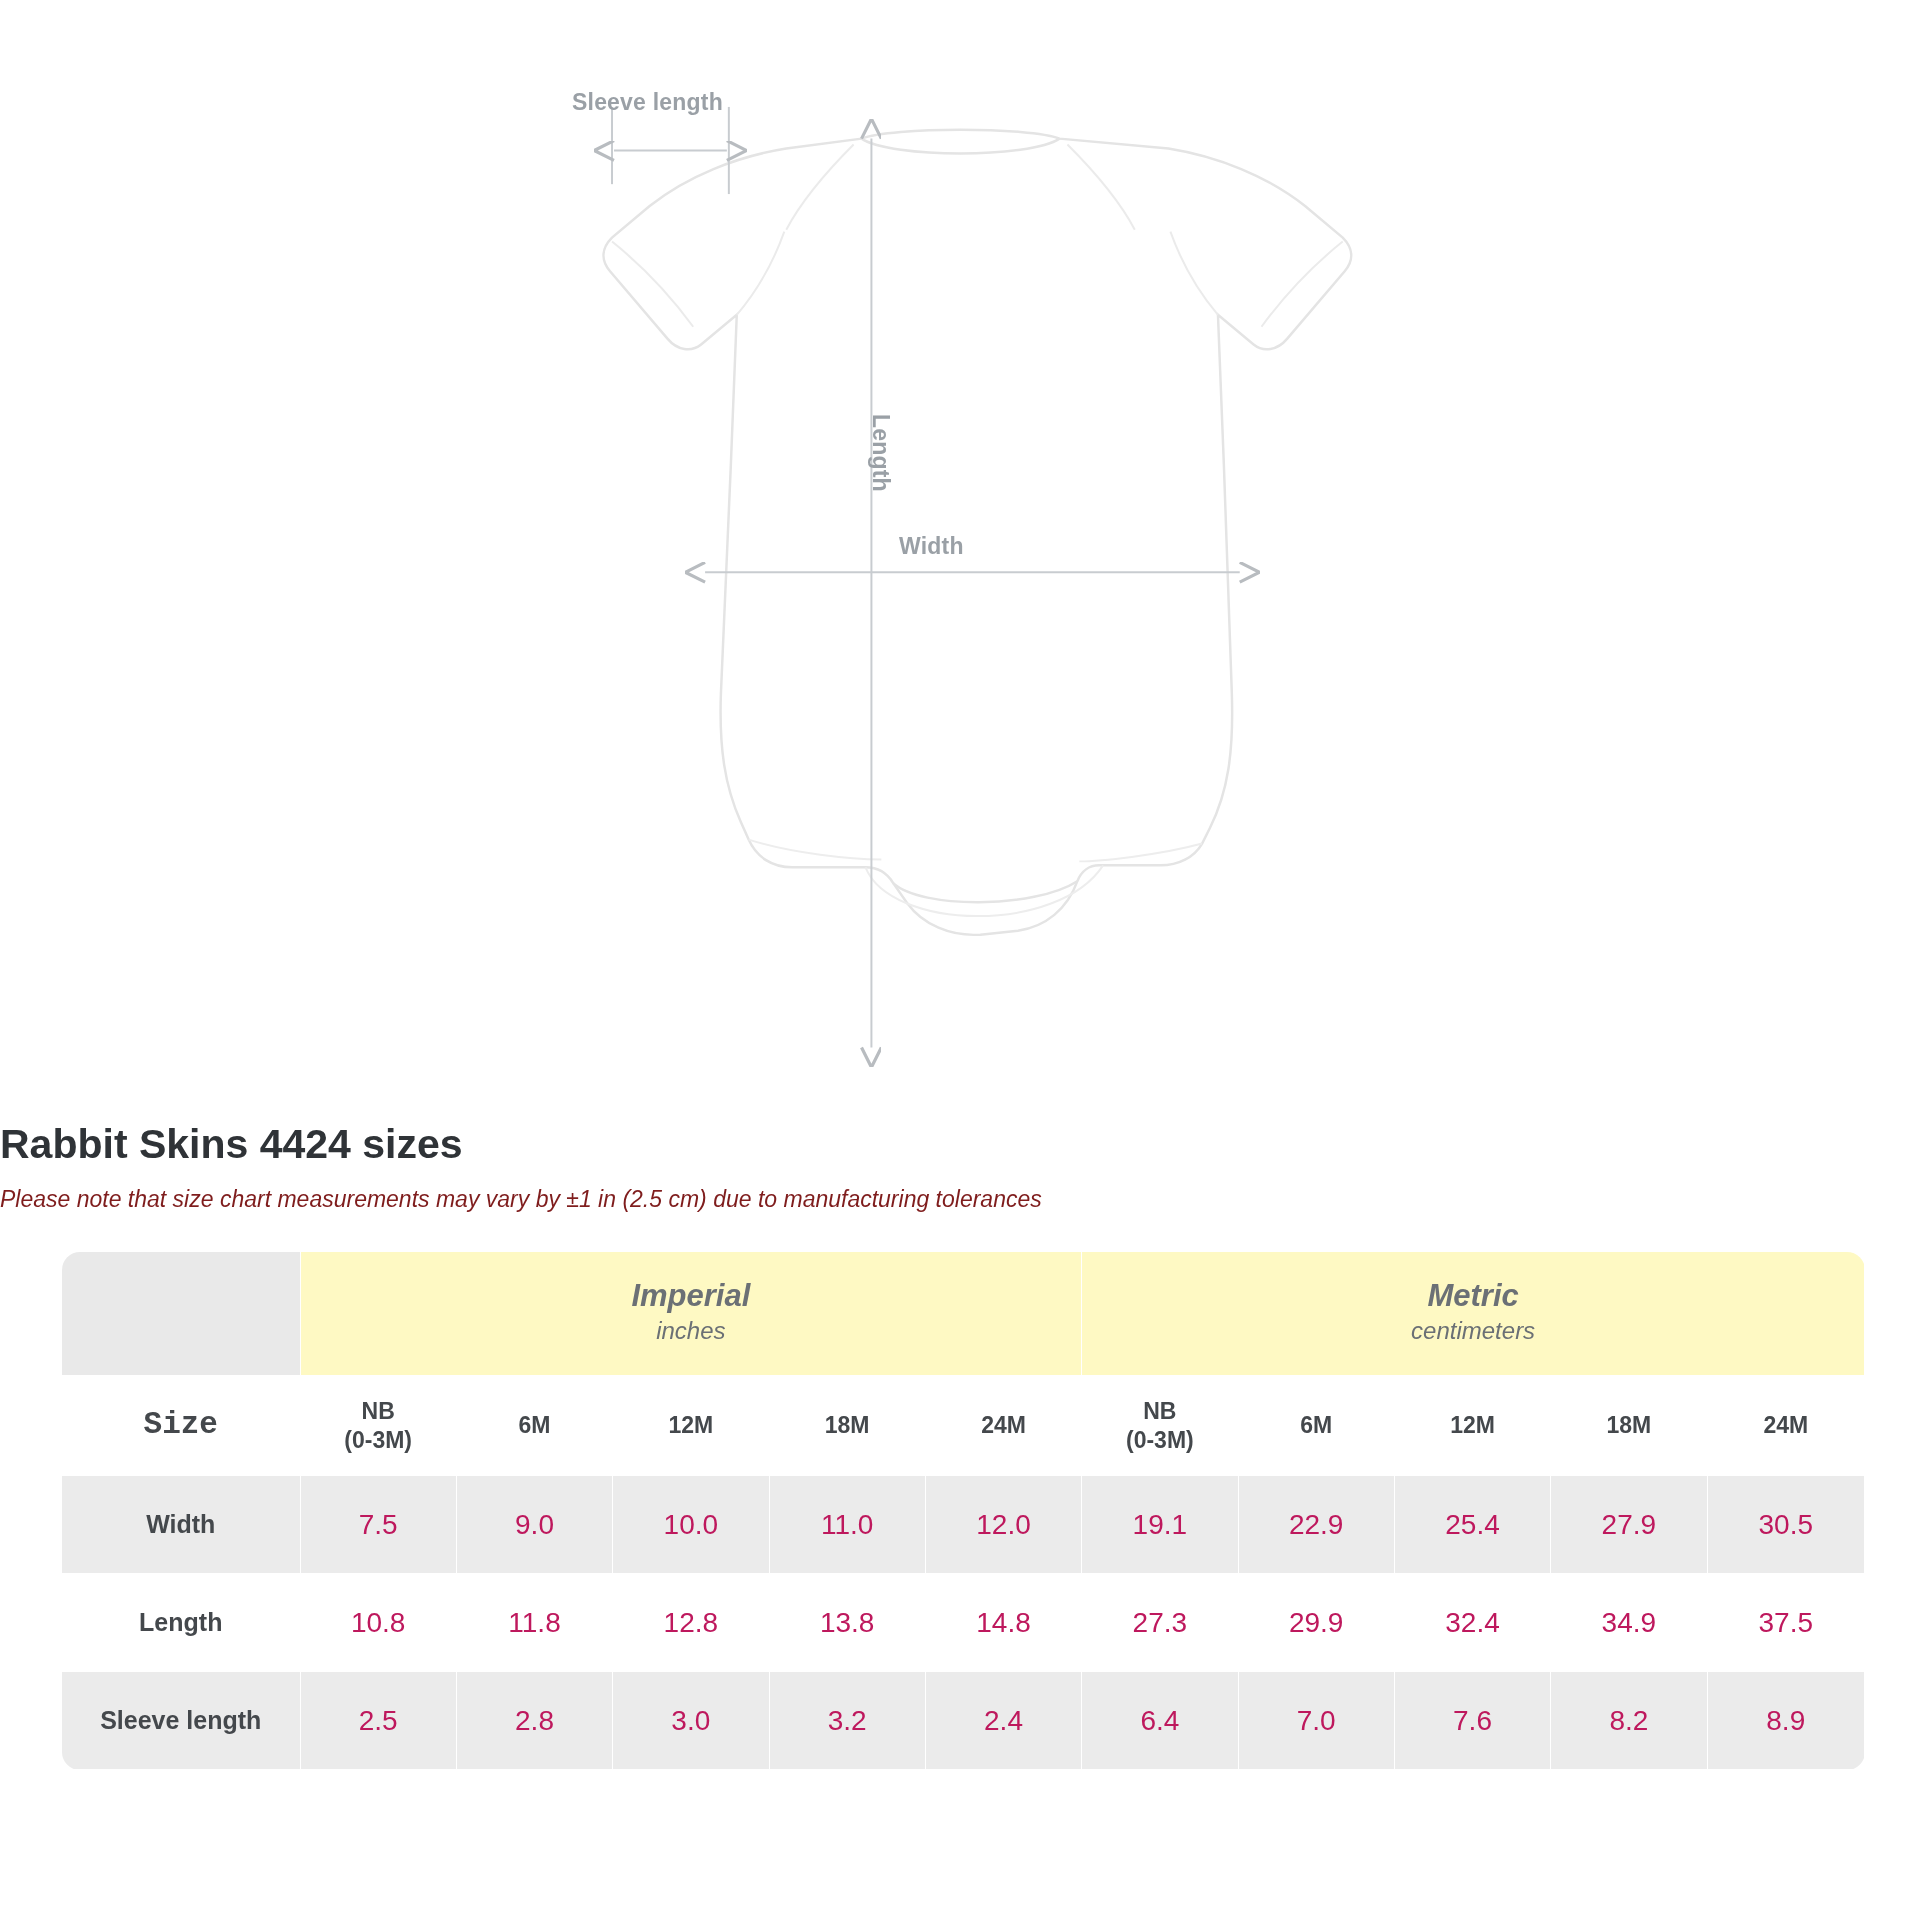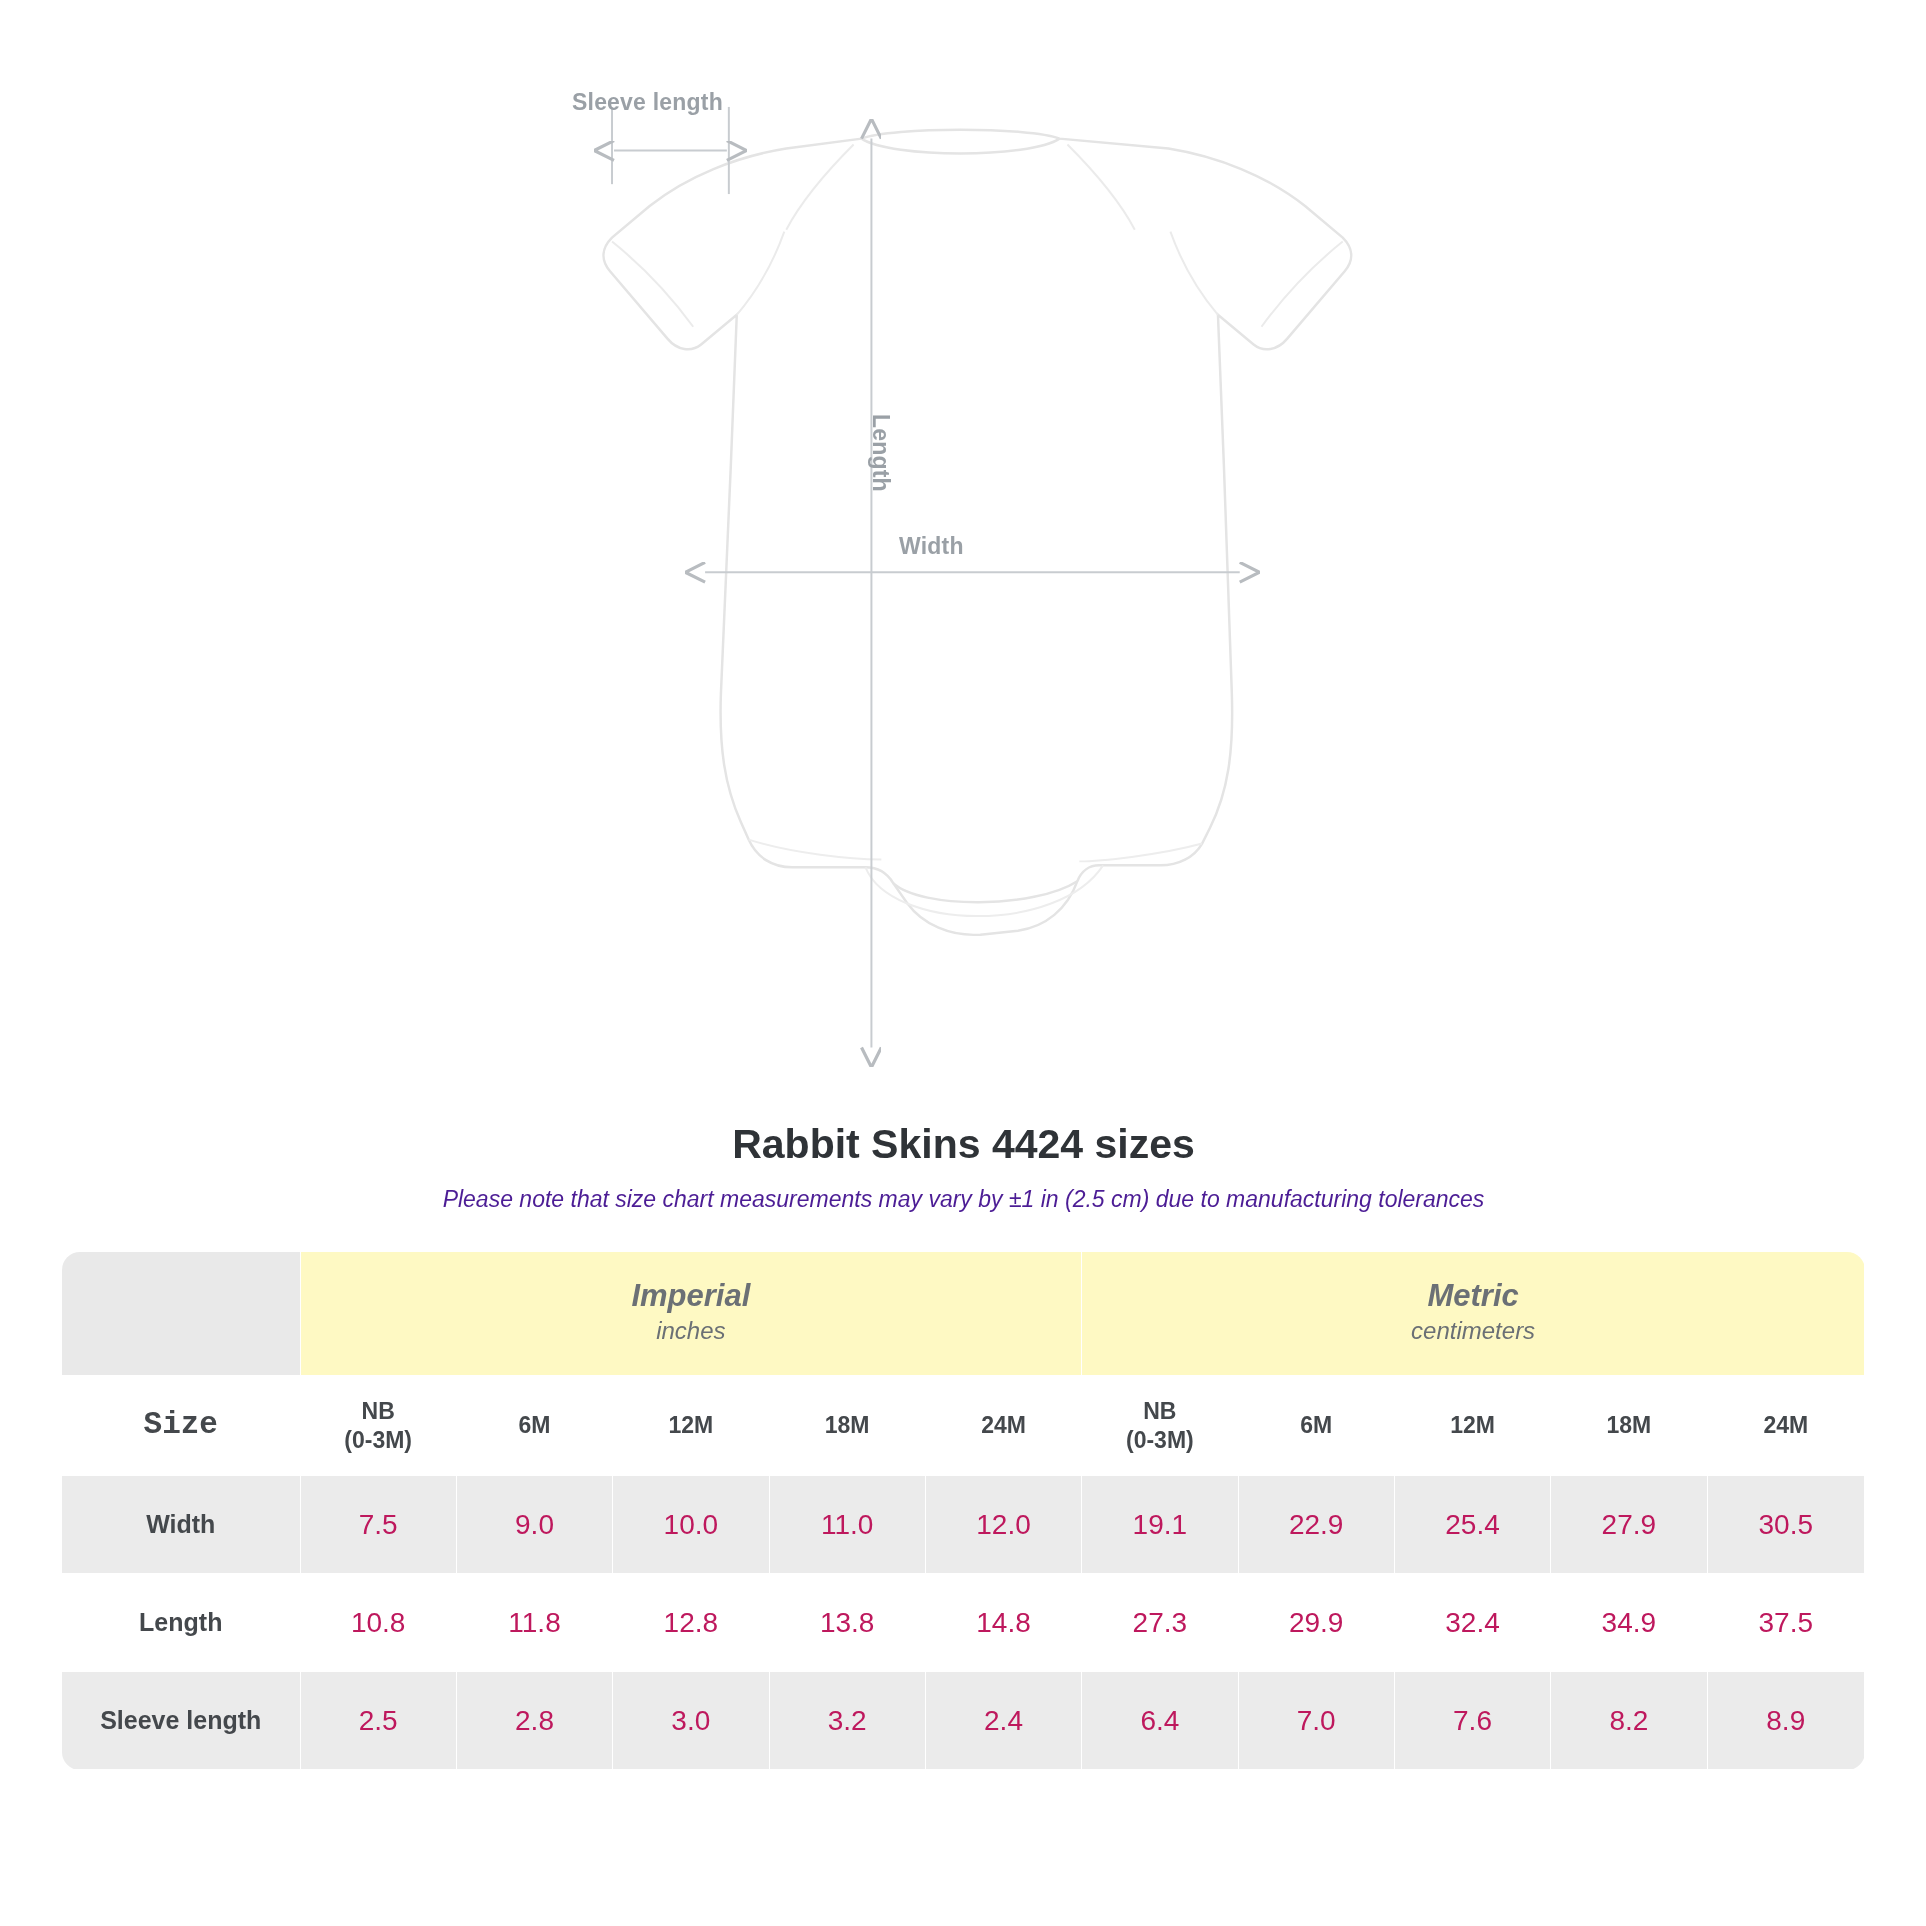--- a/index.html
+++ b/index.html
@@ -44,33 +44,32 @@
   #label-width  { left: 899px; top: 533px; }
   #label-length {
     left: 867px;
     top: 414px;
     writing-mode: vertical-rl;
     text-orientation: mixed;
   }
 
   
   .title-block {
-    text-align: center;
     margin-top: 22px;
   }
   .chart-title {
     font-size: 41px;
     font-weight: bold;
     color: #2f3337;
     margin: 0 0 18px 0;
   }
   .chart-note {
     font-size: 23px;
     font-style: italic;
-    color: #4c1d95;
+    color: #7f1d1d;
     margin: 0;
   }
 
   
   .table-wrap {
     margin: 38px 61px 0 61px;
   }
   table.size-table {
     width: 1804px;
     border-collapse: collapse;

